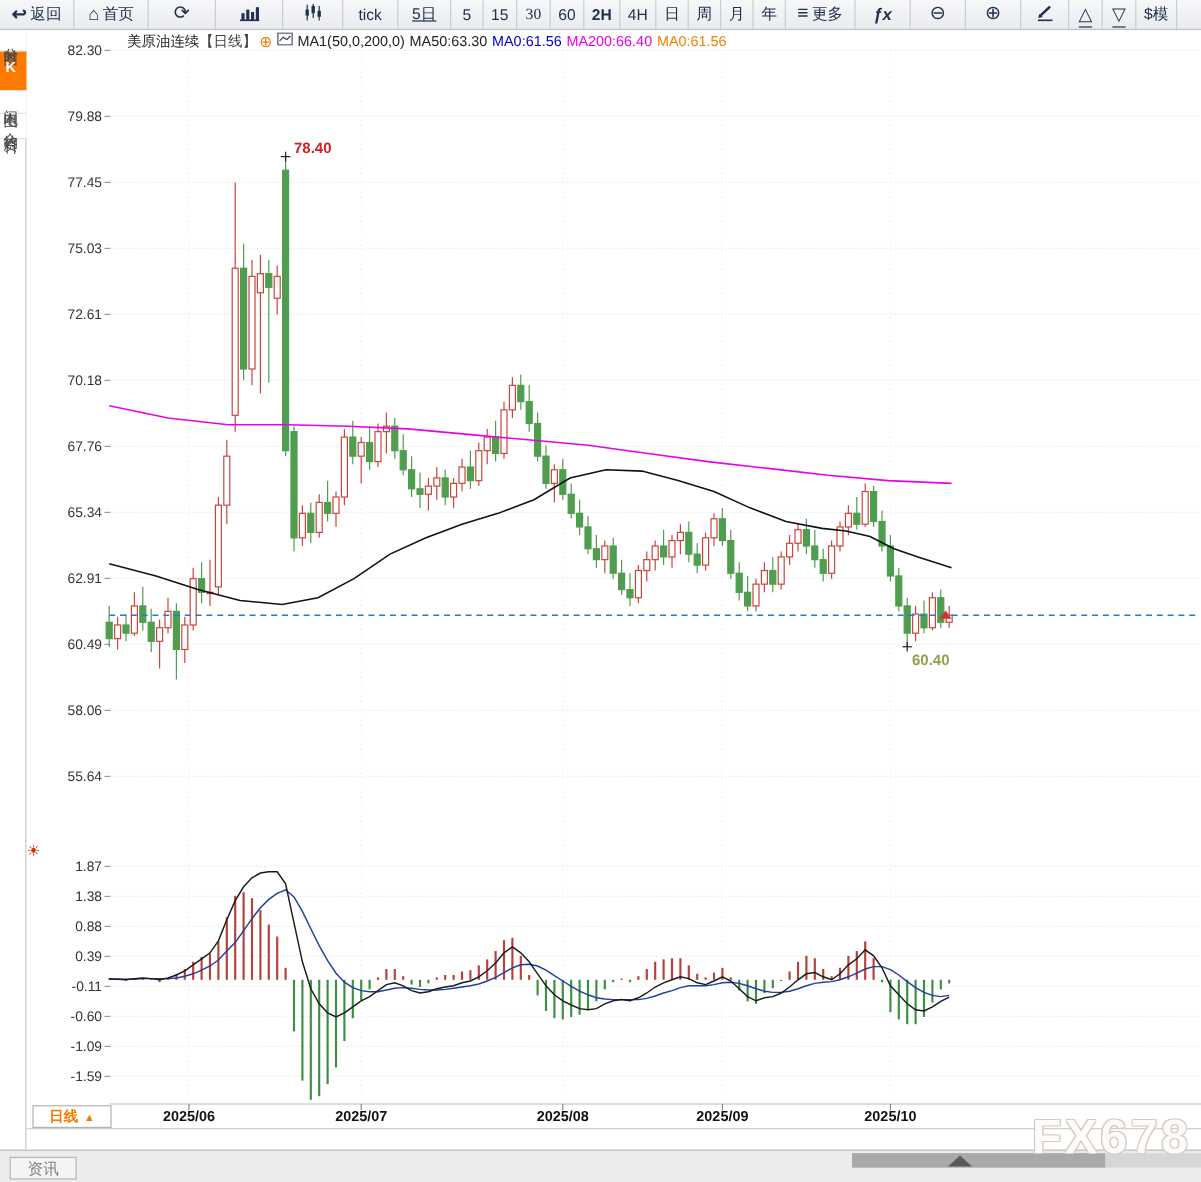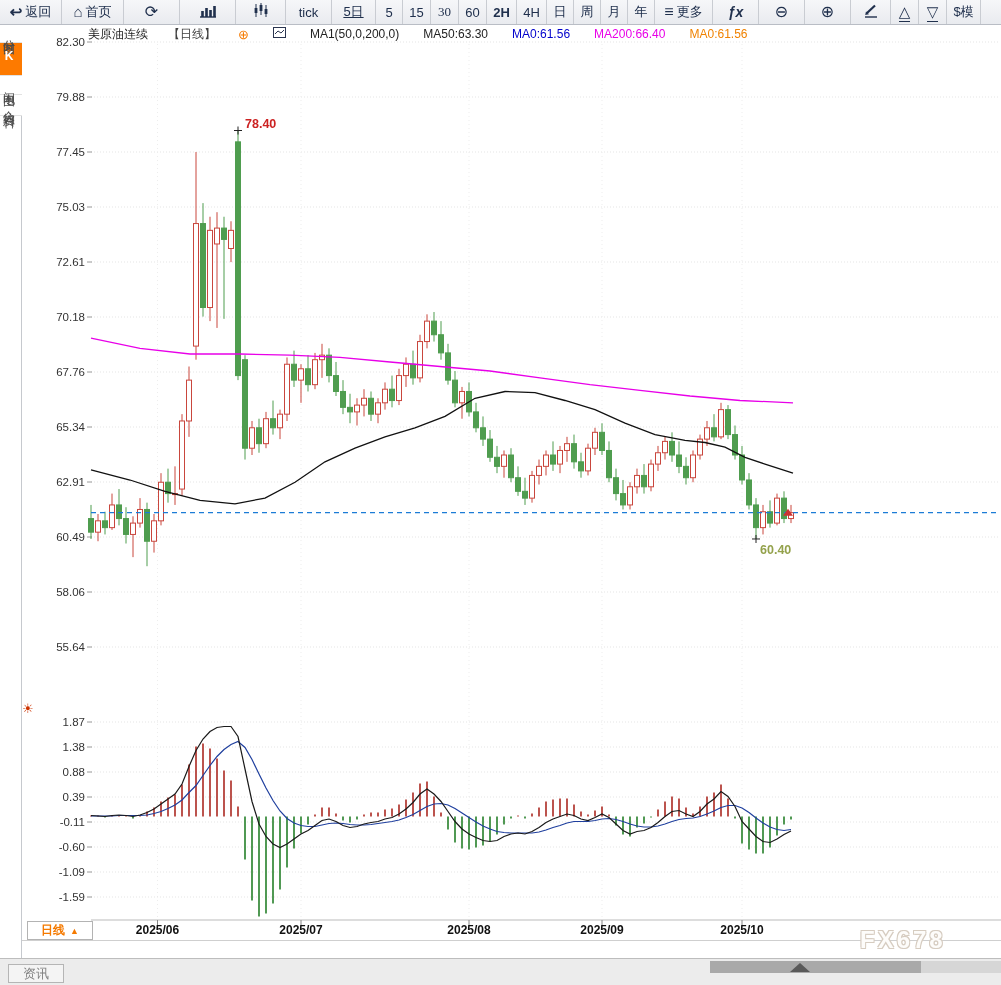--- a/index.html
+++ b/index.html
@@ -21,22 +21,22 @@
   
   .sidebar{position:absolute;left:0;top:24px;width:22px;height:934px;z-index:4;
     background:#fff;border-right:1px solid #c6c9ce;box-sizing:border-box;}
   .sb-item{writing-mode:vertical-lr;text-orientation:upright;margin:0 auto;
     width:22px;box-sizing:border-box;text-align:center;padding:6px 0;
     font-size:12px;color:#4a4a4a;letter-spacing:2px;border-bottom:1px solid #e2e2e2;
     cursor:pointer;background:#fff;}
   .sb-item.active{background:#fd7a00;color:#fff;font-weight:bold;}
 
   
-  .chart-header{position:absolute;left:88px;top:27px;height:14px;z-index:4;
-    display:flex;align-items:center;gap:24px;font-size:12px;color:#222;white-space:nowrap;}
+  .chart-header{position:absolute;left:106px;top:27px;height:14px;z-index:4;
+    display:flex;align-items:center;gap:4px;font-size:12px;color:#222;white-space:nowrap;}
   .chart-header .sym{color:#222;}
   .chart-header .period{color:#404040;}
   .chart-header .plus{color:#f57a00;font-size:13px;line-height:1;}
   .chart-header .blue{color:#0000cc;}
   .chart-header .magenta{color:#e800e8;}
   .chart-header .orange{color:#f08200;}
   .macd-header{position:absolute;left:90px;top:702px;height:14px;z-index:4;
     display:flex;align-items:center;gap:10px;font-size:12px;color:#222;white-space:nowrap;}
   .macd-header .blue{color:#0000cc;}
   .macd-header .magenta{color:#e800e8;}
@@ -58,21 +58,21 @@
 
   .footer{position:absolute;left:0;top:958px;width:1001px;height:27px;z-index:5;
     background:#ececec;border-top:1px solid #bdbdbd;box-sizing:border-box;}
   .news{position:absolute;left:8px;top:5px;width:56px;height:19px;box-sizing:border-box;
     background:#f4f4f4;border:1px solid #b5b5b5;color:#808080;font-size:13px;
     display:flex;align-items:center;justify-content:center;cursor:pointer;}
   .scroll-track{position:absolute;left:710px;top:2px;width:291px;height:12px;background:#d6d6d6;cursor:pointer;}
   .scroll-thumb{position:absolute;left:0;top:0;width:211px;height:12px;background:#a9a9a9;}
   .scroll-arrow{position:absolute;left:80px;top:2px;width:0;height:0;
     border-left:10px solid transparent;border-right:10px solid transparent;border-bottom:9px solid #5a5a5a;}
-  .watermark{position:absolute;left:860px;top:926px;z-index:7;font-size:24px;font-weight:bold;
+  .watermark{position:absolute;left:860px;top:926px;z-index:7;font-size:40px;font-weight:bold;
     letter-spacing:3px;color:#fdfcfa;pointer-events:none;
     text-shadow:1px 1px 0 #d6ccc0,-1px -1px 0 #d6ccc0,1px -1px 0 #d6ccc0,-1px 1px 0 #d6ccc0;}
 </style>
 </head>
 <body>
 
 <div class="app">
 
   <svg id="chart" width="1001" height="985" viewBox="0 0 1001 985" style="position:absolute;left:0;top:0;z-index:1;">
       <g>

